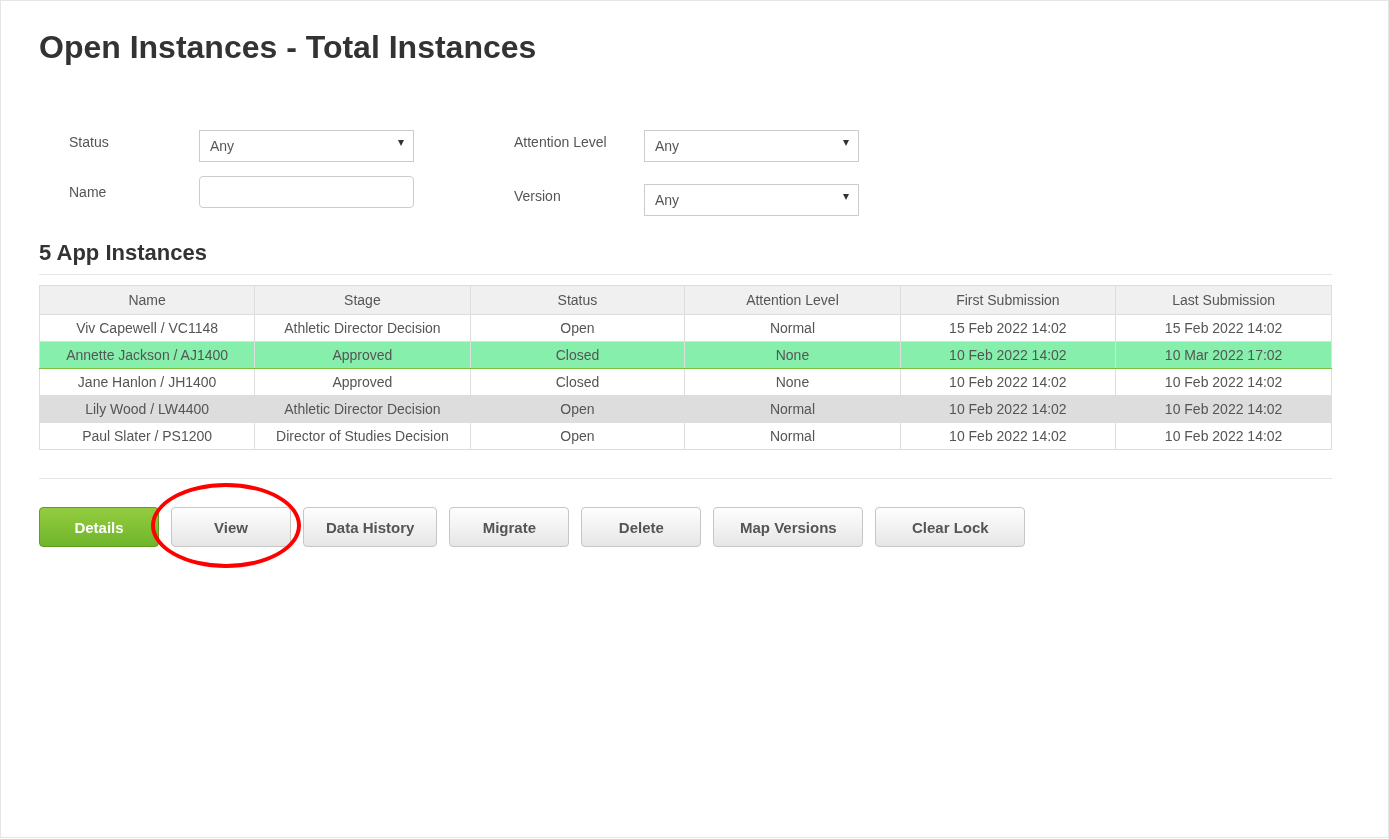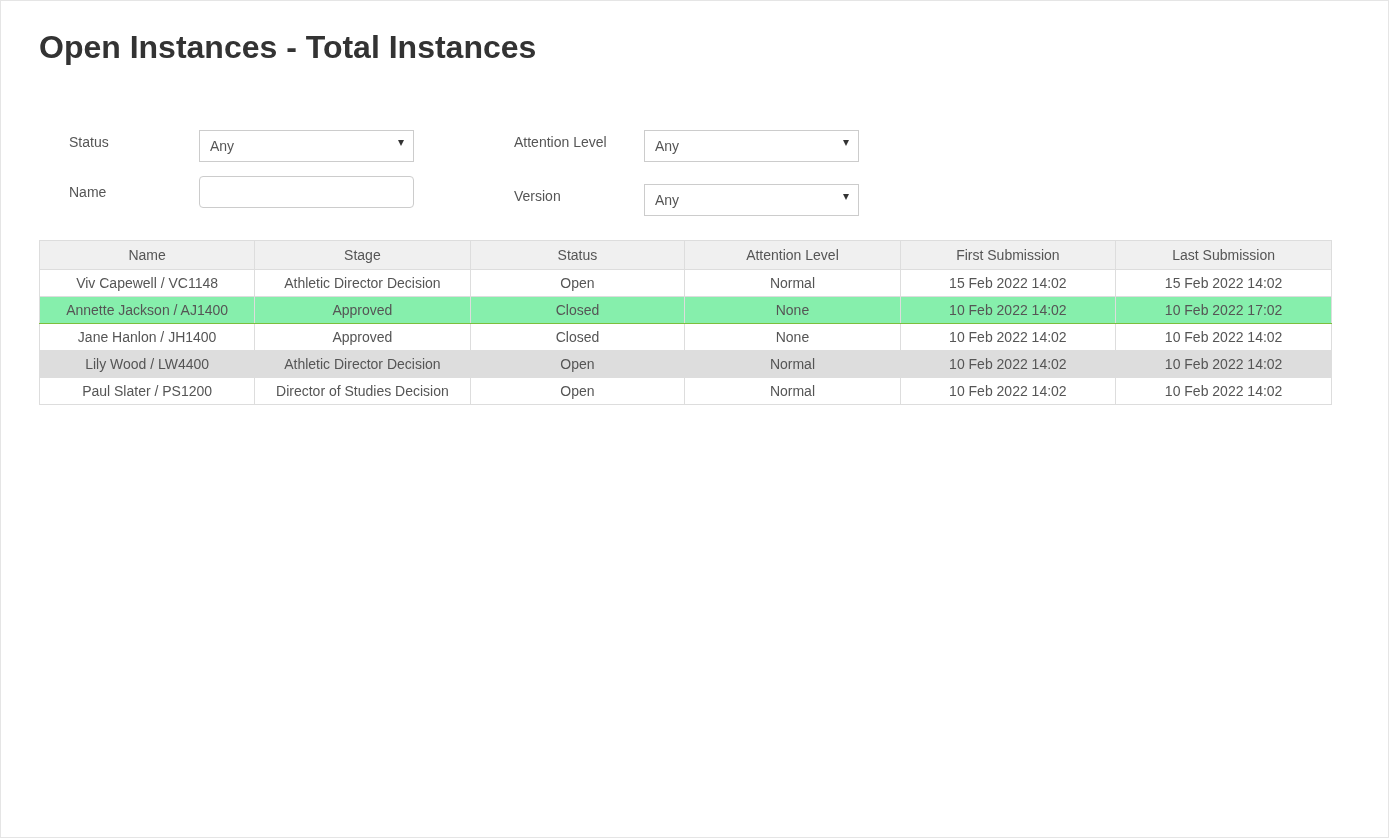--- a/index.html
+++ b/index.html
@@ -193,20 +193,21 @@
         <div class="filter-row">
           <div class="filter-label">Version</div>
           <div class="select-wrap">
             <input class="select" readonly="" value="Any" style="">
             <span class="chev">▾</span>
           </div>
         </div>
       </div>
     </div>
 
+    <div class="section-title">5 App Instances</div>
 
     <table class="instances">
       <thead>
         <tr>
           <th style="width:220px">Name</th>
           <th style="width:220px">Stage</th>
           <th style="width:220px">Status</th>
           <th style="width:220px">Attention Level</th>
           <th style="width:220px">First Submission</th>
           <th style="width:220px">Last Submission</th>
@@ -220,21 +221,21 @@
             <td>Normal</td>
             <td>15 Feb 2022 14:02</td>
             <td>15 Feb 2022 14:02</td>
           </tr>
           <tr class="row-green">
             <td>Annette Jackson / AJ1400</td>
             <td>Approved</td>
             <td>Closed</td>
             <td>None</td>
             <td>10 Feb 2022 14:02</td>
-            <td>10 Feb 2022 17:02</td>
+            <td>10 Mar 2022 17:02</td>
           </tr>
           <tr class="">
             <td>Jane Hanlon / JH1400</td>
             <td>Approved</td>
             <td>Closed</td>
             <td>None</td>
             <td>10 Feb 2022 14:02</td>
             <td>10 Feb 2022 14:02</td>
           </tr>
           <tr class="row-grey">
@@ -249,15 +250,27 @@
             <td>Paul Slater / PS1200</td>
             <td>Director of Studies Decision</td>
             <td>Open</td>
             <td>Normal</td>
             <td>10 Feb 2022 14:02</td>
             <td>10 Feb 2022 14:02</td>
           </tr>
         </tbody>
     </table>
 
+    <div class="action-bar" style="position:relative;">
+      <button class="btn btn-primary">Details</button>
+      <div style="position:relative;">
+        <button class="btn">View</button>
+        <div class="circle-annot" style="left:-20px; top:-24px; width:150px; height:85px;"></div>
+      </div>
+      <button class="btn">Data History</button>
+      <button class="btn">Migrate</button>
+      <button class="btn">Delete</button>
+      <button class="btn" style="min-width:150px">Map Versions</button>
+      <button class="btn" style="min-width:150px">Clear Lock</button>
+    </div>
 
   </div>
 </div>
 
 </body></html>

